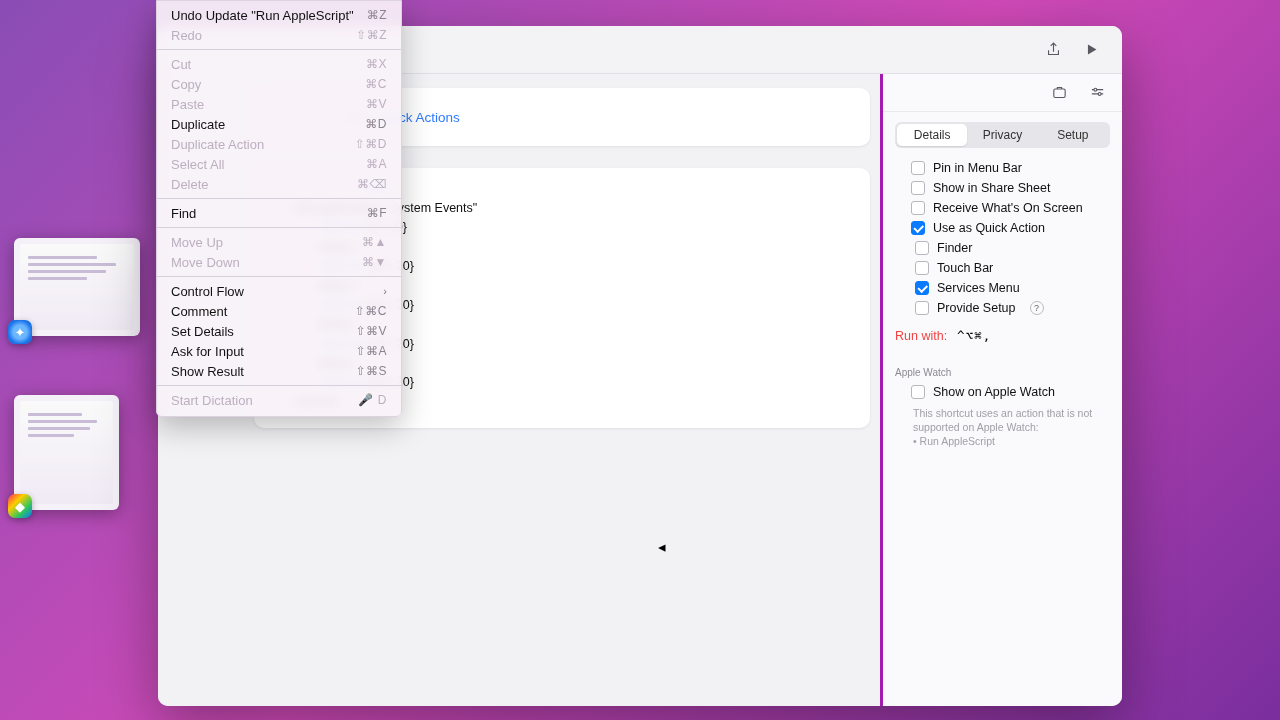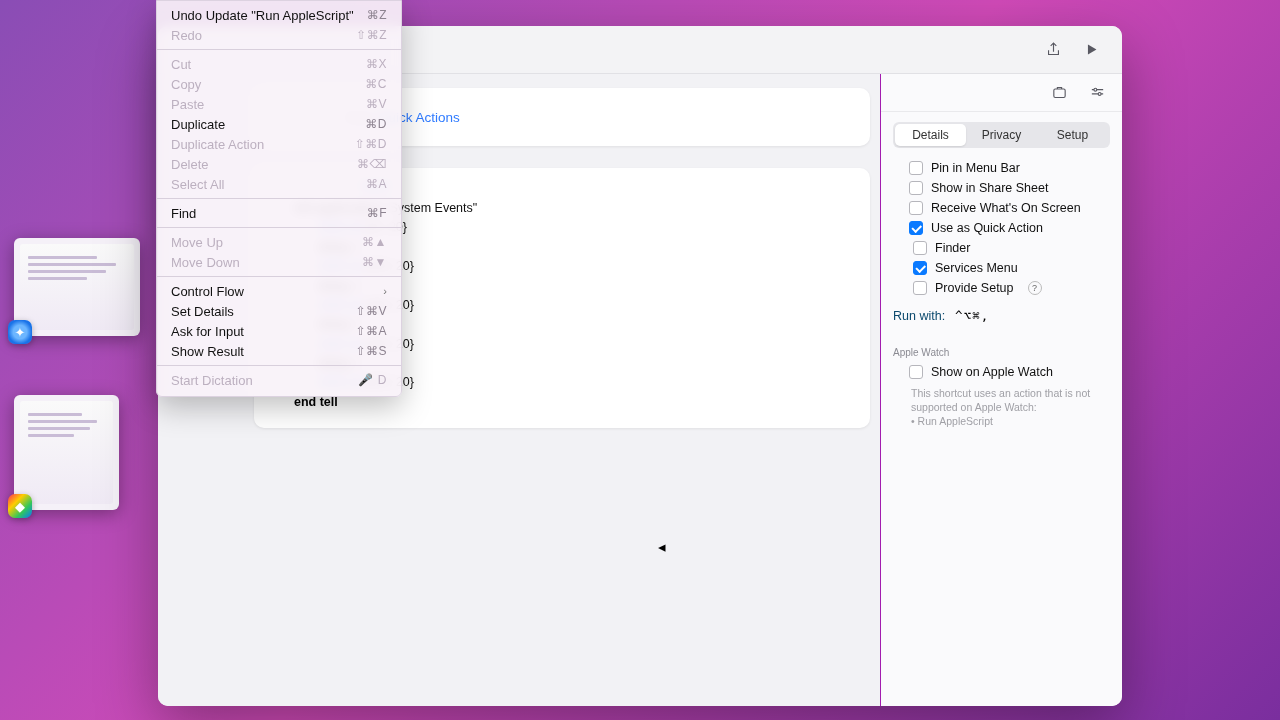--- a/index.html
+++ b/index.html
@@ -31,37 +31,37 @@
 .card .link { color:#2f7bff; }
 .card1 { height: 58px; display:flex; align-items:center; gap:5px; padding-left:92px;}
 .card2 { padding-top:10px; }
 .card2 .header { color:#9a9aa2; margin-bottom:6px; padding-left:88px; display:flex; gap:5px;}
 .script { font-family: Menlo, monospace; font-size:12.5px; color:#111; line-height:1.55; padding-left:22px;}
 .script .kw { font-weight:600; color:#000;}
 .script .cmd { color:#2f7bff; font-weight:600;}
 .script .num { color:#111;}
 .indent1 { padding-left:24px;}
 
-.sidebar { width: 242px; background:#fafafc; border-left:1px solid #a21caf; padding: 10px 12px; font-size:12.5px; color:#222;}
+.sidebar { width: 242px; background:#fafafc; border-left:3px solid #a21caf; padding: 10px 12px; font-size:12.5px; color:#222;}
 .right-top { display:flex; align-items:center; justify-content:flex-end; height:38px; gap:12px; border-bottom:1px solid #e9e9ec; margin:-10px -12px 0 -12px; padding:0 12px;}
 .right-top .ic { width:26px; height:24px; display:flex; align-items:center; justify-content:center;}
 .right-top .ic svg{width:17px;height:17px;stroke:#595962;fill:none;stroke-width:1.6;}
 
 .seg { display:flex; background:#e6e6ea; border-radius:6px; padding:2px; margin:10px 0 10px 0; font-size:12px;}
 .seg div { flex:1; text-align:center; padding:4px 0; border-radius:5px; color:#333;}
 .seg .active { background:#fff; box-shadow:0 1px 2px rgba(0,0,0,.1);}
 
 .check-row { display:flex; align-items:center; gap:8px; padding:3px 16px; font-size:12.5px; color:#111;}
 .check-row.sub { padding-left:20px;text-align:center;}
 .cb { width:14px; height:14px; border:1px solid #b6b6bc; border-radius:3px; background:#fff; display:flex; align-items:center; justify-content:center; flex-shrink:0;}
 .cb.checked { background:#0a7aff; border-color:#0a7aff;}
 .cb.checked::after { content:""; width:4px; height:7px; border:solid #fff; border-width:0 2px 2px 0; transform:rotate(45deg) translateY(-1px);}
 .help { width:14px;height:14px;border:1px solid #bbb;border-radius:50%;display:inline-flex;align-items:center;justify-content:center;font-size:9px;color:#666;margin-left:6px;}
 .kv { display:flex; align-items:center; gap:10px; font-size:12.5px; padding:10px 0; }
-.kv .k { color:#0c4a6e;} .kv .v{color:#000;font-family:Menlo,monospace; letter-spacing:1px;}
+.kv .k { color:#ef4444;} .kv .v{color:#000;font-family:Menlo,monospace; letter-spacing:1px;}
 .sect-title { font-size:10px; color:#8a8a92; margin-top:14px; margin-bottom:4px;}
 .note { font-size:10.5px; color:#a0a0a6; line-height:1.35; margin-top:4px; padding-left:18px;}
 
 
 .menu { position:absolute; left:156px; top:0; width:246px; background:rgba(248,242,248,.92); backdrop-filter: blur(6px); border:1px solid #dcd2e0; border-radius:0 0 6px 6px; box-shadow: 0 10px 30px rgba(0,0,0,.25); padding:4px 0 6px 0; font-size:13px; color:#111; z-index:50;}
 .menu .mi { display:flex; align-items:center; justify-content:space-between; padding:2.5px 14px; min-height:19px;}
 .menu .mi .lbl {}
 .menu .mi .sc { color:#8d8390; font-size:12px; letter-spacing:0.5px;}
 .menu .mi.disabled .lbl, .menu .mi.disabled .sc { color:#bcb0c0;}
 .menu .mi.bold .lbl { font-weight:400;}
@@ -172,20 +172,24 @@
         </div>
       <div class="check-row">
           <span class="cb checked"></span>
           <span>Use as Quick Action</span>
         </div>
       <div class="check-row sub">
           <span class="cb"></span>
           <span>Finder</span>
         </div>
       <div class="check-row sub">
+          <span class="cb"></span>
+          <span>Touch Bar</span>
+        </div>
+      <div class="check-row sub">
           <span class="cb checked"></span>
           <span>Services Menu</span>
         </div>
       <div class="check-row sub">
           <span class="cb"></span>
           <span>Provide Setup</span>
           <span class="help">?</span>
         </div>
 
       <div class="kv">
@@ -230,26 +234,26 @@
     </div>
     <div class="mi bold">
       <span class="lbl">Duplicate</span>
       <span class="sc">⌘D</span>
     </div>
     <div class="mi disabled">
       <span class="lbl">Duplicate Action</span>
       <span class="sc">⇧⌘D</span>
     </div>
     <div class="mi disabled">
+      <span class="lbl">Select All</span>
+      <span class="sc">⌘A</span>
+    </div>
+    <div class="mi disabled">
       <span class="lbl">Delete</span>
       <span class="sc">⌘⌫</span>
-    </div>
-    <div class="mi disabled">
-      <span class="lbl">Select All</span>
-      <span class="sc">⌘A</span>
     </div>
     <div class="sep"></div>
     <div class="mi bold">
       <span class="lbl">Find</span>
       <span class="sc">⌘F</span>
     </div>
     <div class="sep"></div>
     <div class="mi disabled">
       <span class="lbl">Move Up</span>
       <span class="sc">⌘▲</span>
@@ -257,20 +261,24 @@
     <div class="mi disabled">
       <span class="lbl">Move Down</span>
       <span class="sc">⌘▼</span>
     </div>
     <div class="sep"></div>
     <div class="mi">
       <span class="lbl">Control Flow</span>
       <span class="chev">›</span>
     </div>
     <div class="mi">
+      <span class="lbl">Comment</span>
+      <span class="sc">⇧⌘C</span>
+    </div>
+    <div class="mi">
       <span class="lbl">Set Details</span>
       <span class="sc">⇧⌘V</span>
     </div>
     <div class="mi">
       <span class="lbl">Ask for Input</span>
       <span class="sc">⇧⌘A</span>
     </div>
     <div class="mi">
       <span class="lbl">Show Result</span>
       <span class="sc">⇧⌘S</span>

